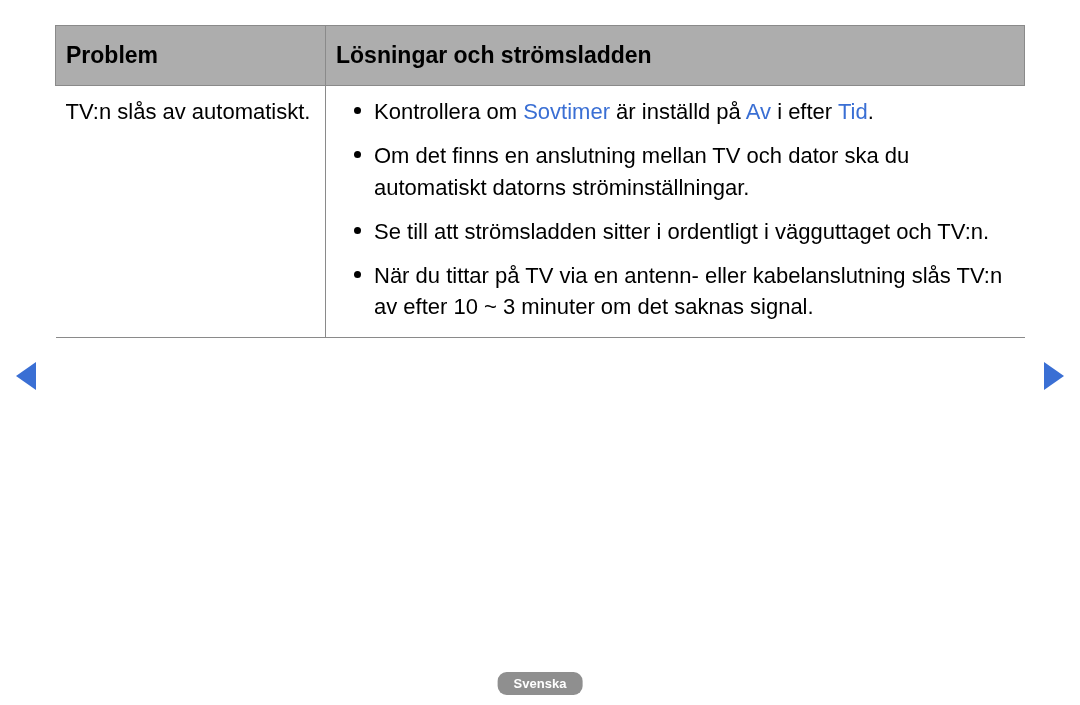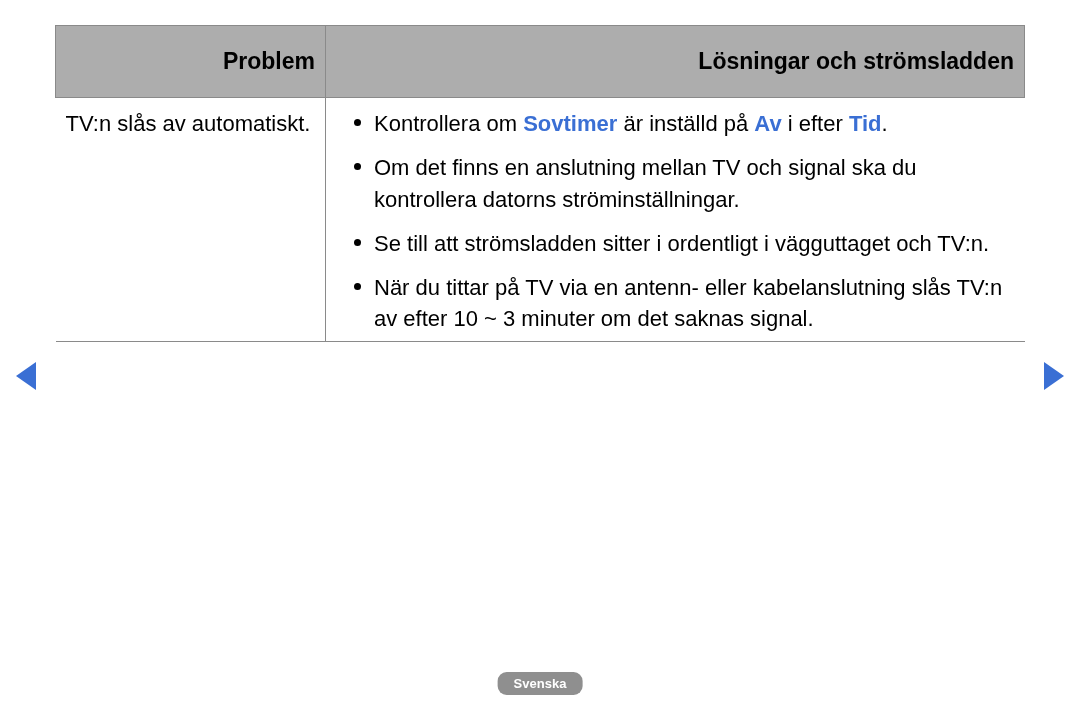--- a/index.html
+++ b/index.html
@@ -18,30 +18,30 @@
     top: 25px;
   }
   table.troubleshoot {
     width: 100%;
     border-collapse: collapse;
     border-bottom: 1px solid #8a8a8a;
   }
   table.troubleshoot th {
     background: #adadad;
     font-weight: bold;
-    text-align: right;
+    text-align: left;
     font-size: 23px;
     color: #000;
-    padding: 22px 10px;
+    padding: 16px 10px;
     border: 1px solid #8a8a8a;
   }
   table.troubleshoot th.col-problem { width: 270px; }
   table.troubleshoot td {
     vertical-align: top;
-    padding: 10px 10px 6px 10px;
+    padding: 10px 10px 14px 10px;
     font-size: 22px;
     color: #000;
     line-height: 1.45;
     border-left: none;
     border-right: none;
     margin-top: 36px;
   }
   table.troubleshoot td.problem {
     border-right: 1px solid #8a8a8a;
   }
@@ -58,21 +58,21 @@
   ul.solutions li::before {
     content: "";
     position: absolute;
     left: 0;
     top: 11px;
     width: 7px;
     height: 7px;
     background: #000;
     border-radius: 50%;
   }
-  .hl { color: #3a6fd4; font-weight: bold; }
+  .hl { color: #3a6fd4; font-weight: normal; }
 
   .nav-arrow {
     position: absolute;
     top: 362px;
     width: 0;
     height: 0;
     border-top: 14px solid transparent;
     border-bottom: 14px solid transparent;
     cursor: pointer;
   }
@@ -110,21 +110,21 @@
       </tr>
     </thead>
     <tbody>
       <tr>
         <td class="problem">TV:n slås av automatiskt.</td>
         <td>
           <ul class="solutions">
             <li>
               <span>Kontrollera om </span><span class="hl">Sovtimer</span><span> är inställd på </span><span class="hl">Av</span><span> i efter </span><span class="hl">Tid</span><span>.</span>
             </li>
-            <li>Om det finns en anslutning mellan TV och signal ska du kontrollera datorns ströminställningar.</li>
+            <li>Om det finns en anslutning mellan TV och dator ska du automatiskt datorns ströminställningar.</li>
             <li>Se till att strömsladden sitter i ordentligt i vägguttaget och TV:n.</li>
             <li>När du tittar på TV via en antenn- eller kabelanslutning slås TV:n av efter 10 ~ 3 minuter om det saknas signal.</li>
           </ul>
         </td>
       </tr>
     </tbody>
   </table>
 </div>
 
 <div class="nav-arrow nav-left"></div>

